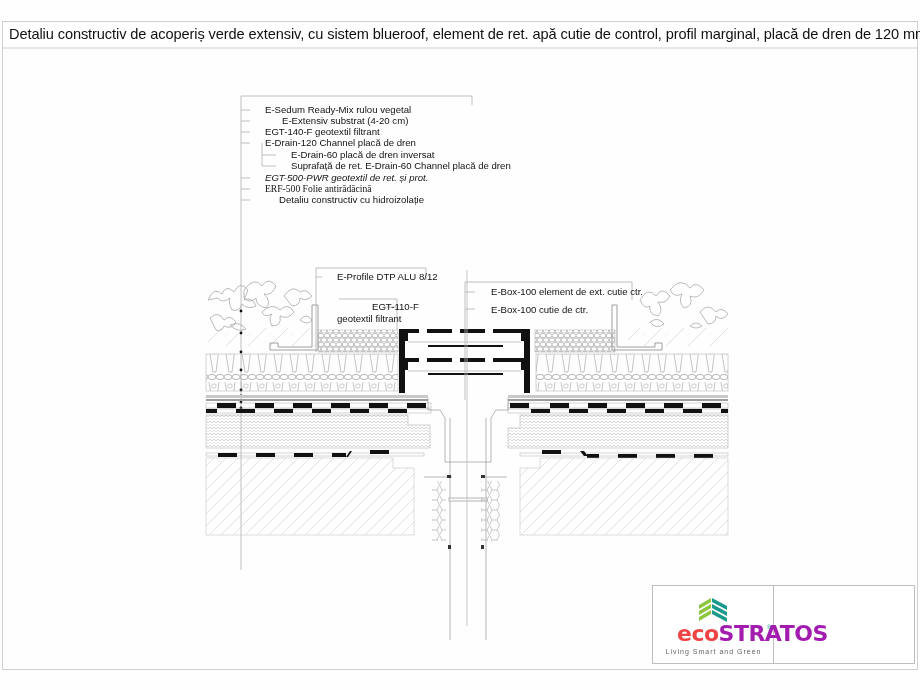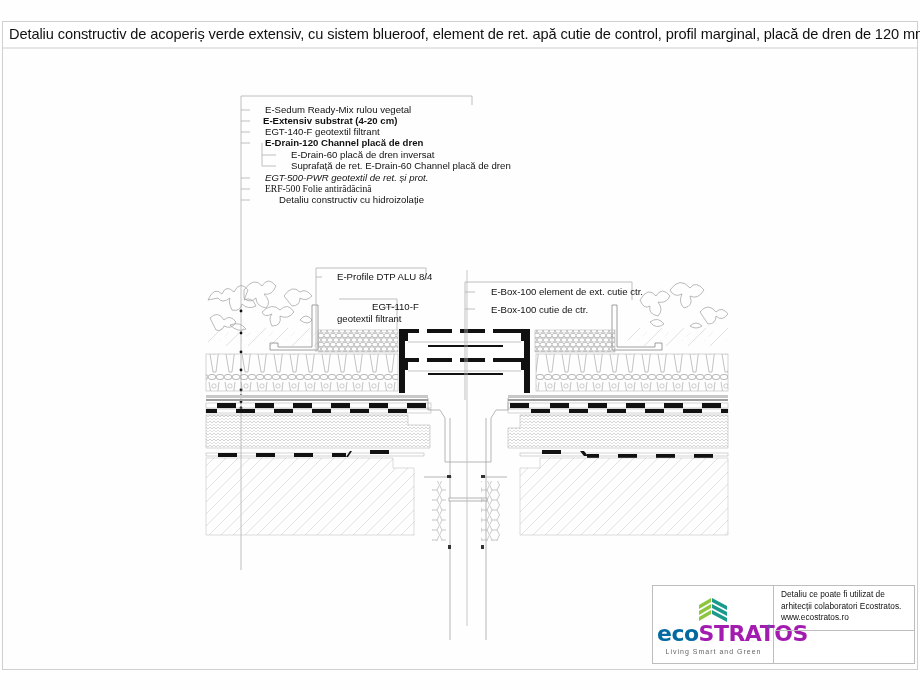--- a/index.html
+++ b/index.html
@@ -36,21 +36,21 @@
     padding: 3px 0 0 6px; font-size: 8.3px; line-height: 11.5px; color: #111;
   }
   .stamp-info-bottom {
     position: absolute; left: 122px; top: 46px; width: 139px; height: 31px;
     padding: 3px 0 0 6px; font-size: 8.3px; line-height: 11.5px; color: #111;
   }
   .logo-word {
     position: absolute; left: 4px; top: 35px; font-size: 22px; font-weight: bold; letter-spacing: -0.5px;
     font-family: "DejaVu Sans", sans-serif;
   }
-  .logo-eco { color: #0369a1; }
+  .logo-eco { color: #ef4444; margin-left: 20px; }
   .logo-stratos { color: #a21caf; }
   .logo-reg { position: absolute; left: 114px; top: 38px; font-size: 5px; color: #1a9a8c; }
   .logo-tagline {
     position: absolute; left: 0; width: 121px; top: 62px; text-align: center; font-size: 7px;
     color: #666; letter-spacing: 1px;
   }
   .logo-mark { position: absolute; left: 44px; top: 10px; }
 </style>
 </head>
 <body>
@@ -274,48 +274,43 @@
 
     <path d="M465 282 L632 282 L632 300"></path>
     <line x1="465" y1="282" x2="465" y2="400"></line>
     <line x1="465" y1="292" x2="475" y2="292"></line>
     <line x1="465" y1="309" x2="475" y2="309"></line>
   </g>
 </svg>
 
 <div>
   <div class="label" style="left:253px; top:104px;">E-Sedum Ready-Mix rulou vegetal</div>
-  <div class="label" style="left:251px; top:115px;font-weight:bold;">E-Extensiv substrat (4-20 cm)</div>
+  <div class="label" style="left:270px; top:115px;">E-Extensiv substrat (4-20 cm)</div>
   <div class="label" style="left:253px; top:126px;">EGT-140-F geotextil filtrant</div>
-  <div class="label" style="left:253px; top:137px;font-weight:bold;">E-Drain-120 Channel placă de dren</div>
+  <div class="label" style="left:253px; top:137px;">E-Drain-120 Channel placă de dren</div>
   <div class="label" style="left:279px; top:149px;">E-Drain-60 placă de dren inversat</div>
   <div class="label" style="left:279px; top:160px;">Suprafață de ret. E-Drain-60 Channel placă de dren</div>
   <div class="label" style="left:253px; top:172px;font-style:italic;">EGT-500-PWR geotextil de ret. și prot.</div>
   <div class="label" style="left:253px; top:183px;font-family:Liberation Serif, serif;">ERF-500 Folie antirădăcină</div>
   <div class="label" style="left:267px; top:194px;">Detaliu constructiv cu hidroizolație</div>
 </div>
 
-<div class="label" style="left:325px; top:271px;">E-Profile DTP ALU 8/4</div>
+<div class="label" style="left:325px; top:271px;">E-Profile DTP ALU 8/12</div>
 <div class="label right" style="left:340px; top:301px; width:41px;">EGT-110-F</div>
 <div class="label" style="left:325px; top:313px;">geotextil filtrant</div>
 <div class="label" style="left:479px; top:286px;">E-Box-100 element de ext. cutie ctr.</div>
 <div class="label" style="left:479px; top:304px;">E-Box-100 cutie de ctr.</div>
 
 <div class="stamp">
   <div class="stamp-logo">
     <svg class="logo-mark" width="36" height="26" viewBox="0 0 36 26">
       <path d="M2 9 L14 2 L14 6 L2 13 Z" fill="#8cc63f"></path>
       <path d="M2 15 L14 8 L14 12 L2 19 Z" fill="#8cc63f"></path>
       <path d="M2 21 L14 14 L14 18 L2 25 Z" fill="#8cc63f"></path>
       <path d="M15 2 L30 10 L30 14 L15 6 Z" fill="#1a9a8c"></path>
       <path d="M15 8 L30 16 L30 20 L15 12 Z" fill="#1a9a8c"></path>
       <path d="M15 14 L30 22 L30 26 L15 18 Z" fill="#1a9a8c"></path>
     </svg>
     <div class="logo-word"><span class="logo-eco">eco</span><span class="logo-stratos">STRATOS</span></div>
     <div class="logo-reg">®</div>
     <div class="logo-tagline">Living Smart and Green</div>
   </div>
-  <div class="stamp-info-top">
-    <div>Detaliu ce poate fi utilizat de</div>
-    <div>arhitecții colaboratori Ecostratos.</div>
-    <div>www.ecostratos.ro</div>
-  </div>
 </div>
 
 </body></html>

